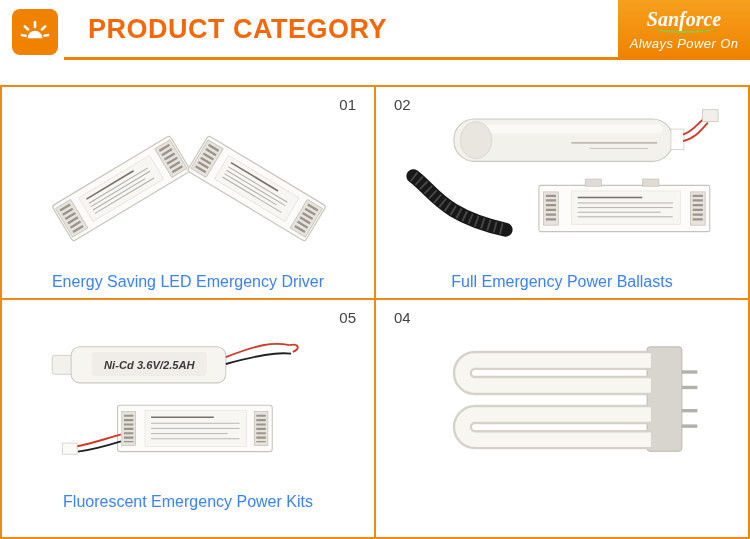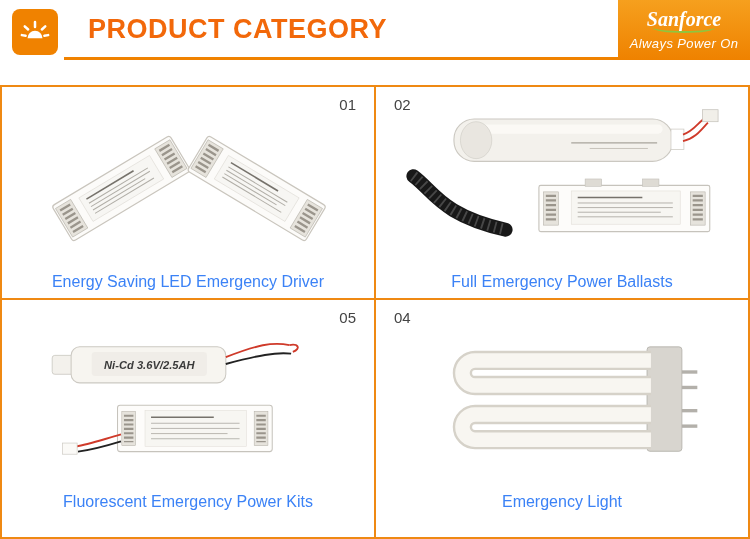--- a/index.html
+++ b/index.html
@@ -170,17 +170,16 @@
           <line x1="274" y1="80" x2="290" y2="80" stroke="#b3b0aa" stroke-width="3.5"></line>
           <line x1="274" y1="96" x2="290" y2="96" stroke="#b3b0aa" stroke-width="3.5"></line>
 
           <path d="M242 28 L60 28 A13 13 0 0 0 60 54 L242 54" fill="none" stroke="#d6d2c9" stroke-width="20"></path>
           <path d="M242 28 L60 28 A13 13 0 0 0 60 54 L242 54" fill="none" stroke="#f8f6f1" stroke-width="15"></path>
 
           <path d="M242 84 L60 84 A13 13 0 0 0 60 110 L242 110" fill="none" stroke="#d6d2c9" stroke-width="20"></path>
           <path d="M242 84 L60 84 A13 13 0 0 0 60 110 L242 110" fill="none" stroke="#f8f6f1" stroke-width="15"></path>
         </svg>
       </div>
-      <div class="caption">Emergency Light</div>
     </div>
 
   </div>
 </div>
 
 </body></html>

